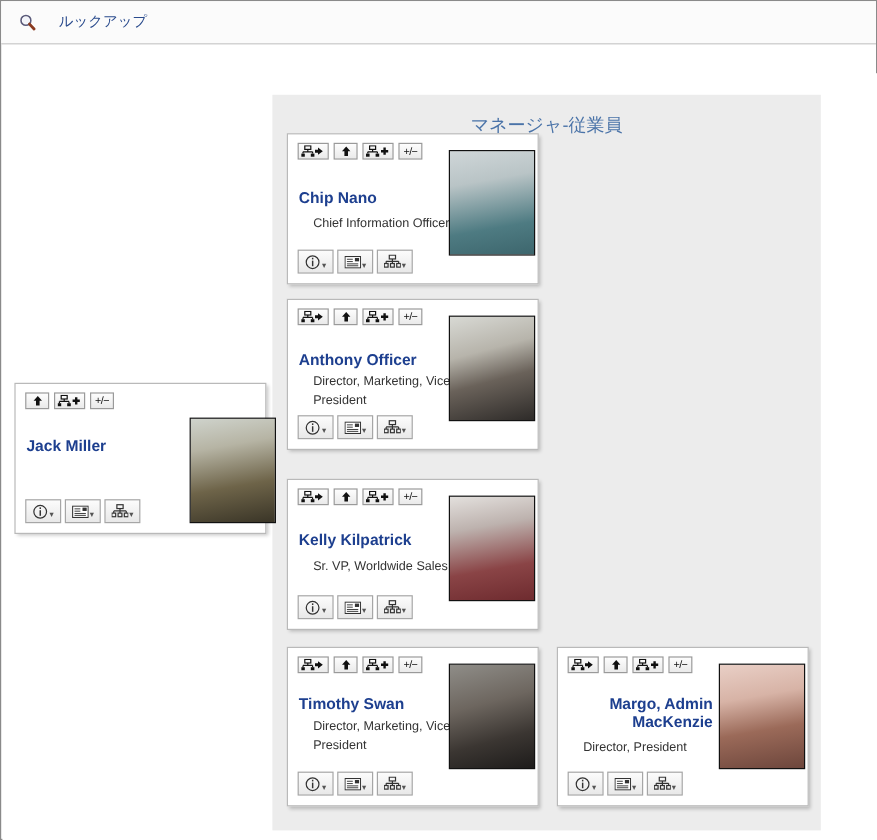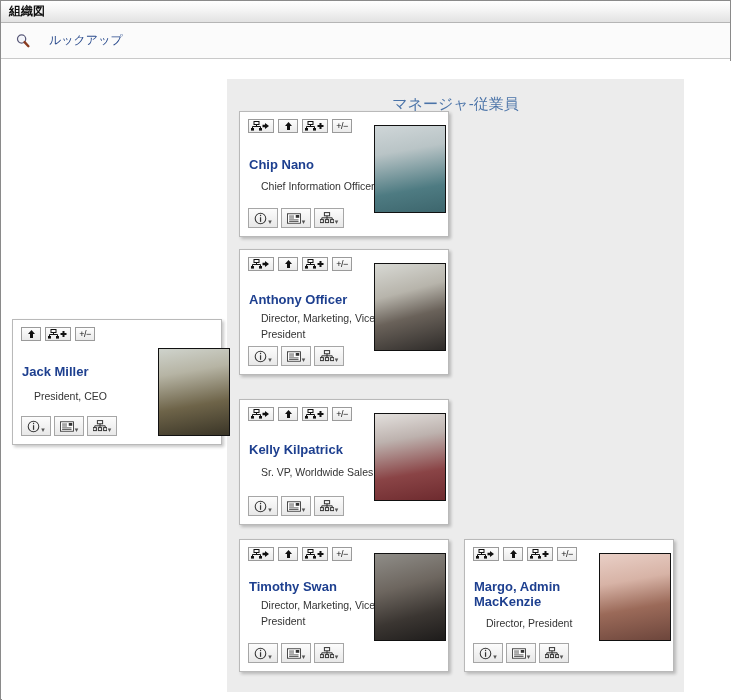--- a/index.html
+++ b/index.html
@@ -199,23 +199,20 @@
   .ph-kelly   { background: linear-gradient(170deg,#e3e0dd 0%,#bdb2ae 30%,#8a4446 68%,#6e2b2f 100%); }
   .ph-timothy { background: linear-gradient(165deg,#8f8d88 0%,#6d665f 38%,#3b3632 70%,#1e1c1b 100%); }
   .ph-margo   { background: linear-gradient(170deg,#e9cfc6 0%,#d7b3a6 32%,#9b6a59 62%,#6d463c 100%); }
   .ph-jack    { background: linear-gradient(170deg,#cfd3cc 0%,#b6b4a4 28%,#6e6449 64%,#3a3527 100%); }
 </style>
 </head>
 <body>
 
 <div id="app-window">
 
-  <div id="titlebar">
-    <span class="title-text">組織図</span>
-  </div>
 
   <div id="lookup-bar">
     <a class="lookup-link">
       <span class="magnifier">
         <svg class="magnifier" viewBox="0 0 16 16">
           <circle cx="6.6" cy="6" r="4.1" fill="#ffffff" stroke="#5a5a7a" stroke-width="1.3"></circle>
           <circle cx="6.6" cy="6" r="2.8" fill="#f2f4fa" stroke="none"></circle>
           <line x1="9.6" y1="9.1" x2="13.4" y2="13.2" stroke="#8a3b20" stroke-width="2.4" stroke-linecap="round"></line>
         </svg>
       </span>
@@ -244,21 +241,20 @@
               <rect x="8" y="7" width="3" height="2.6" fill="#111"></rect>
               <path d="M15.5 2 V8 M12.5 5 H18.5" stroke="#111" stroke-width="2"></path>
             </svg>
           </div>
           <div class="tbtn">
             <span class="pm">+/−</span>
           </div>
         </div>
 
         <div class="person-name" style="top:44px;">Jack Miller</div>
-        <div class="person-title" style="top:68px;">President, CEO</div>
 
         <div class="person-photo ph-jack" style="left:145px; top:28px; width:72px; height:88px;"></div>
 
         <div class="btn-row-bottom">
           <div class="bbtn">
             <svg width="13" height="13" viewBox="0 0 14 14">
               <circle cx="7" cy="7" r="5.7" fill="none" stroke="#333" stroke-width="1.1"></circle>
               <rect x="6.4" y="3" width="1.3" height="1.5" fill="#333"></rect>
               <rect x="6.4" y="5.6" width="1.3" height="5" fill="#333"></rect>
             </svg>
@@ -578,21 +574,21 @@
               <rect x="0" y="7" width="3" height="2.6" fill="#111"></rect>
               <rect x="8" y="7" width="3" height="2.6" fill="#111"></rect>
               <path d="M15.5 2 V8 M12.5 5 H18.5" stroke="#111" stroke-width="2"></path>
             </svg>
           </div>
           <div class="tbtn">
             <span class="pm">+/−</span>
           </div>
         </div>
 
-        <div class="person-name" style="top:39px; width:120px;">Margo, Admin MacKenzie</div>
+        <div class="person-name" style="top:39px; width:120px;text-align:right;">Margo, Admin MacKenzie</div>
         <div class="person-title" style="top:75px; width:128px;">Director, President</div>
 
         <div class="person-photo ph-margo" style="left:134px; top:13px; width:72px; height:88px;"></div>
 
         <div class="btn-row-bottom">
           <div class="bbtn">
             <svg width="13" height="13" viewBox="0 0 14 14">
               <circle cx="7" cy="7" r="5.7" fill="none" stroke="#333" stroke-width="1.1"></circle>
               <rect x="6.4" y="3" width="1.3" height="1.5" fill="#333"></rect>
               <rect x="6.4" y="5.6" width="1.3" height="5" fill="#333"></rect>

